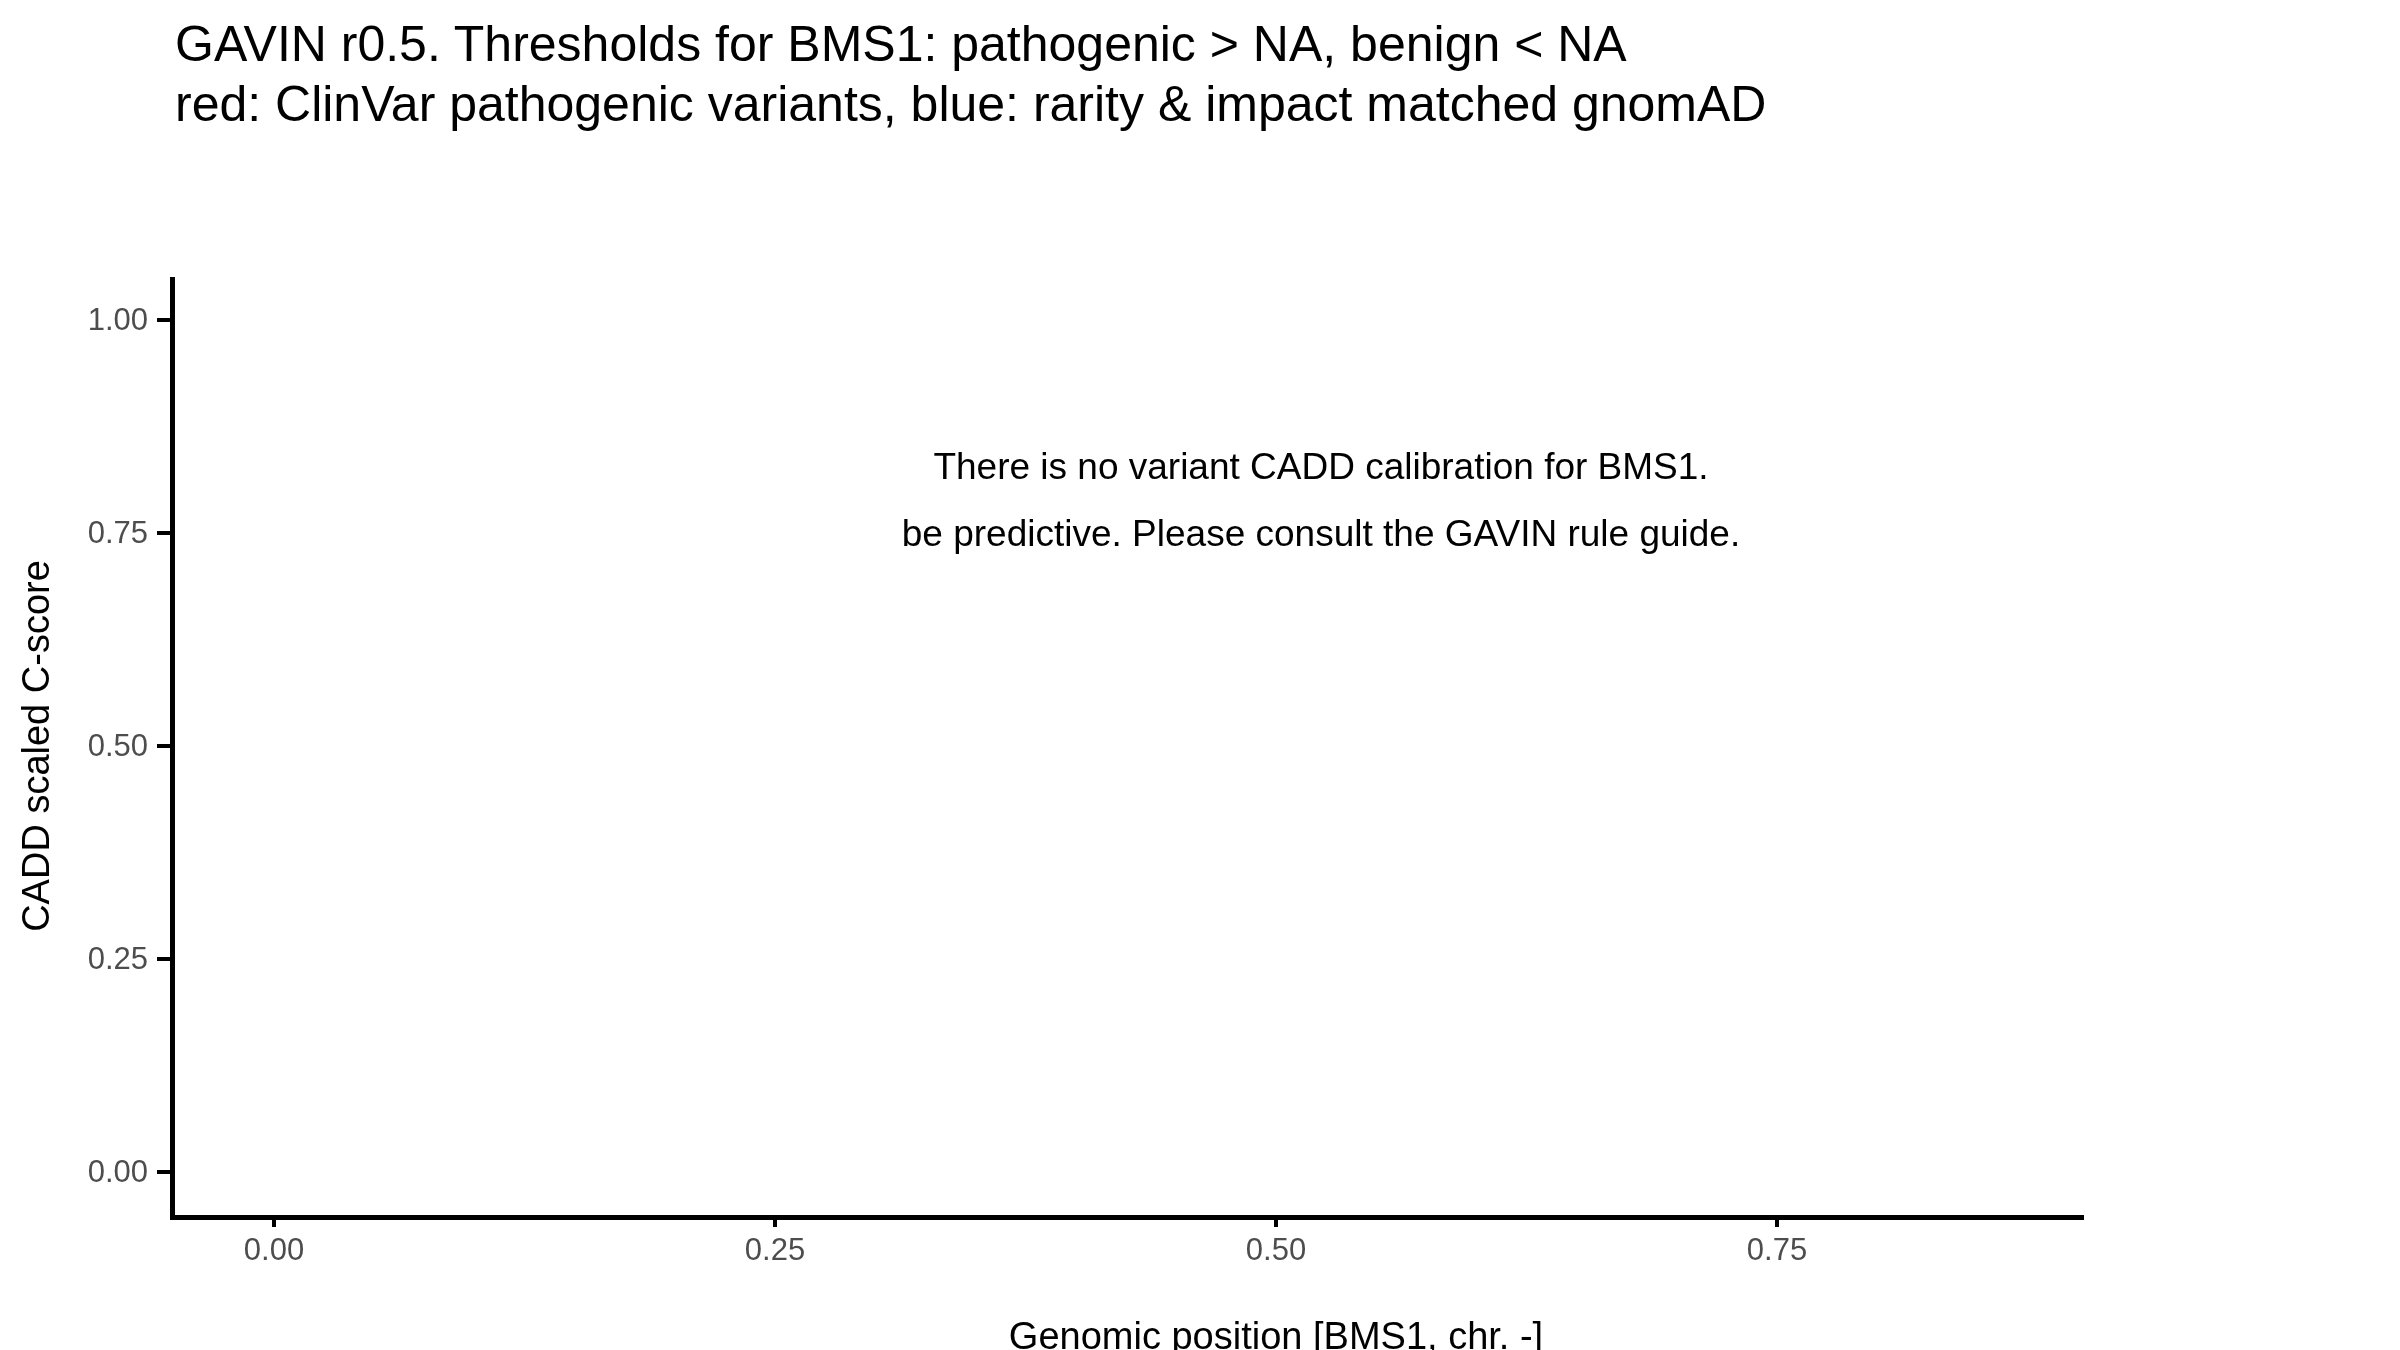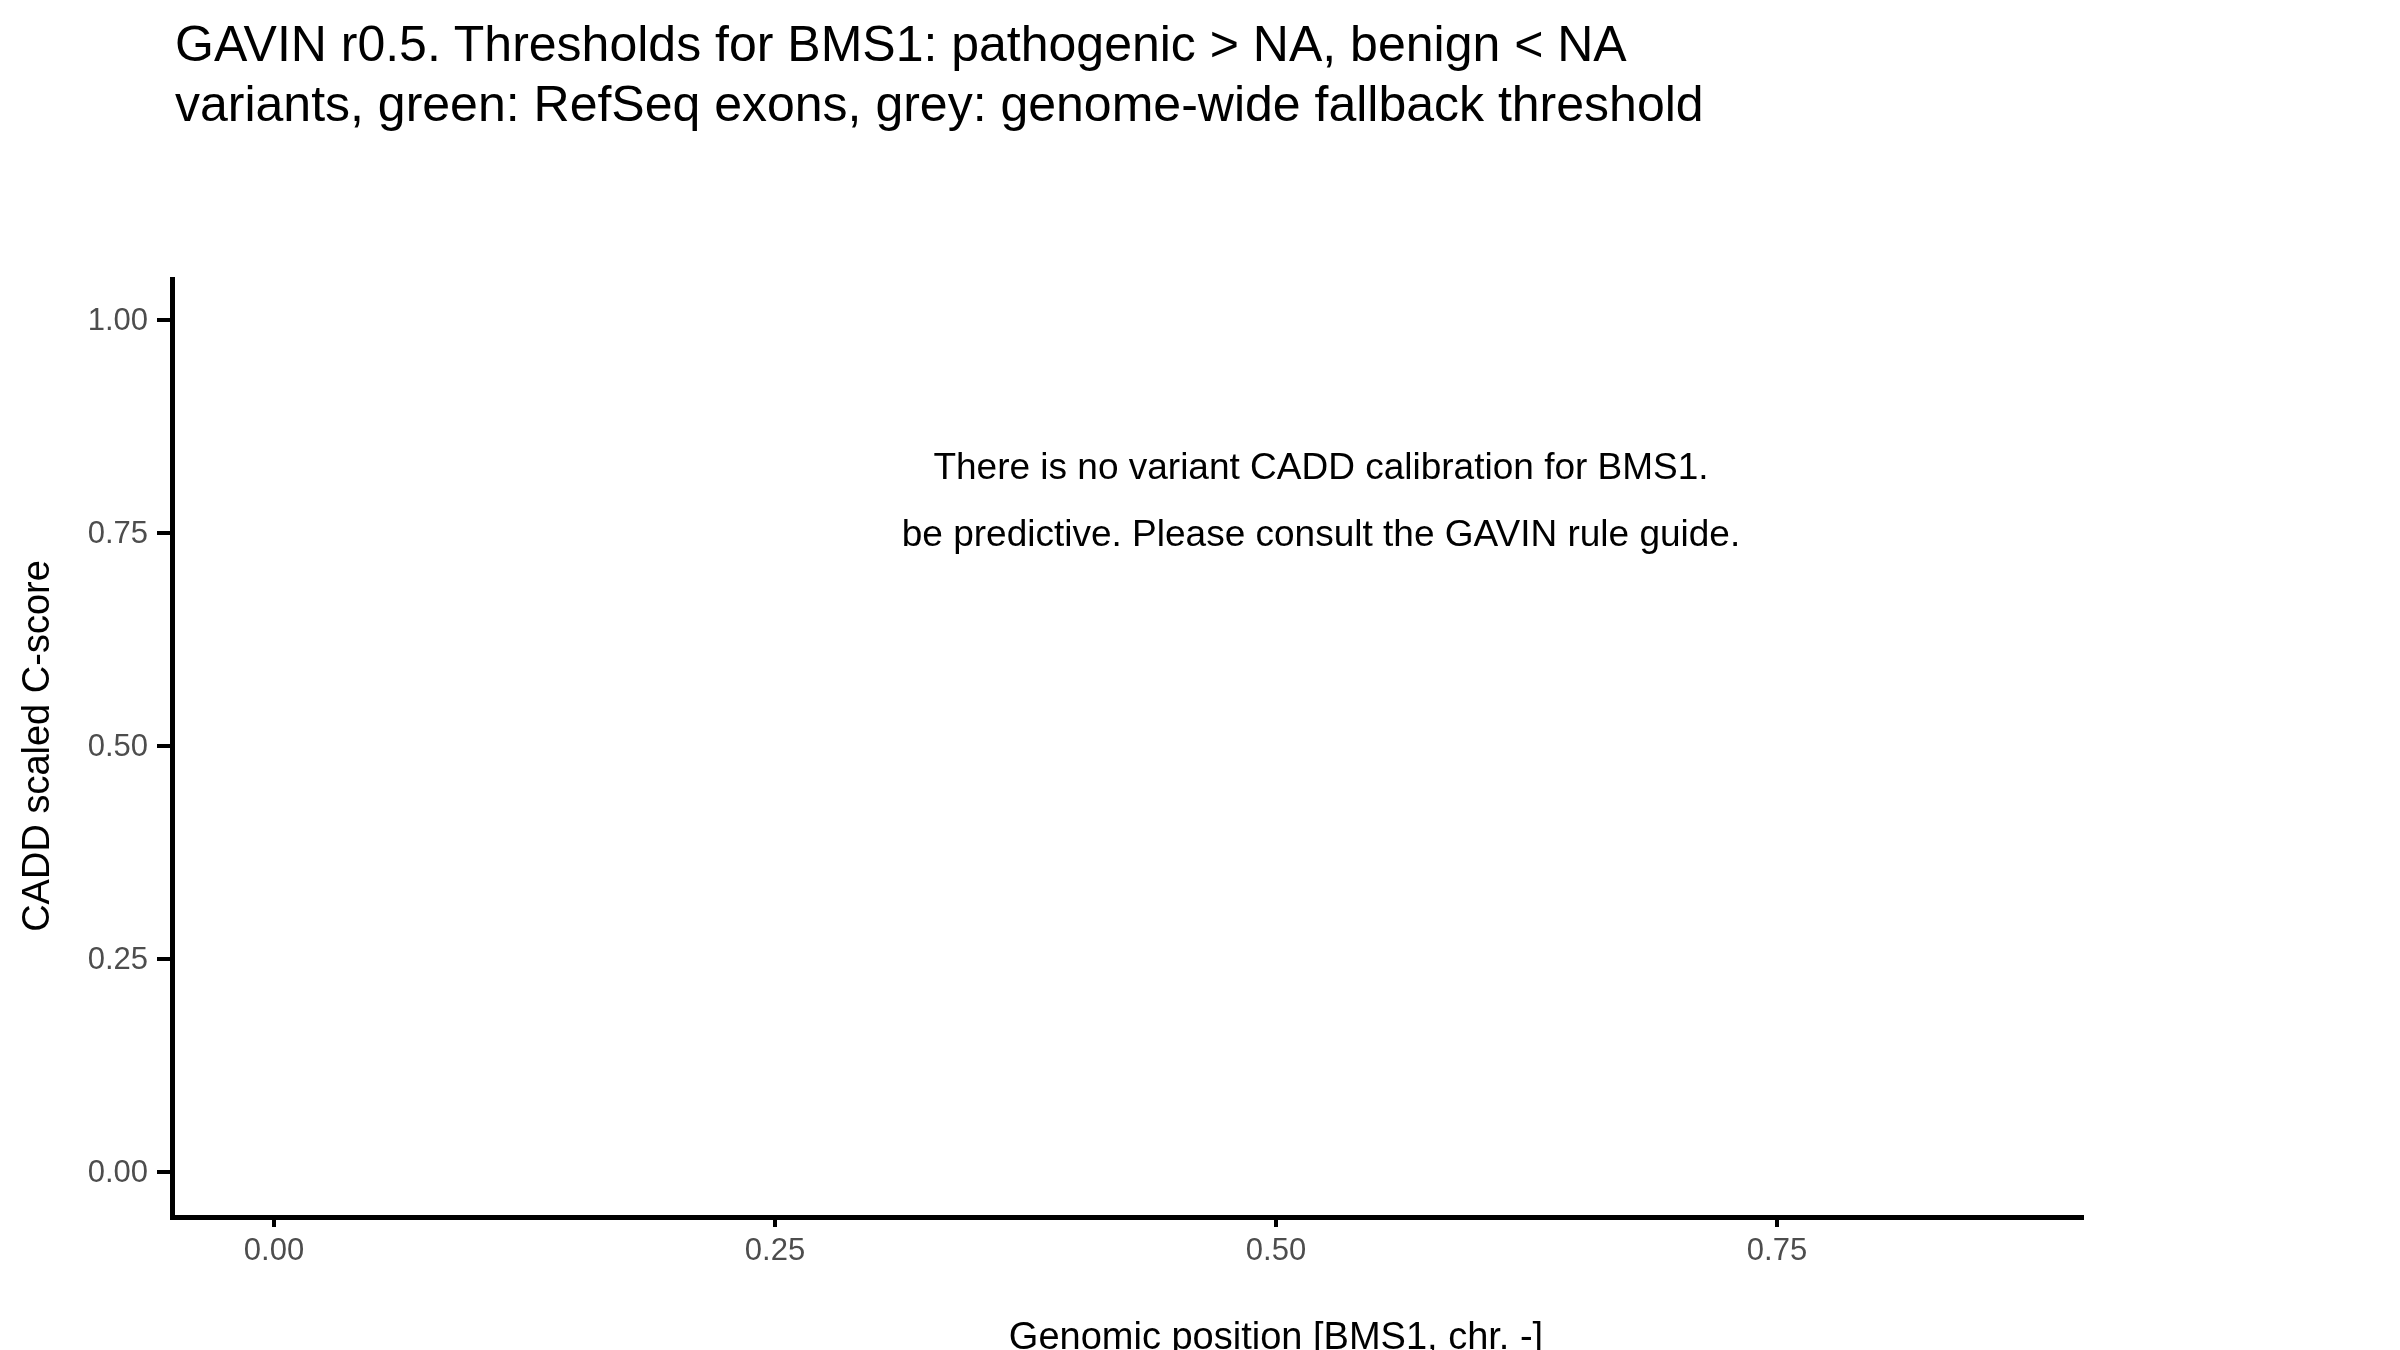--- a/index.html
+++ b/index.html
@@ -101,21 +101,21 @@
     color: #4D4D4D;
   }
 </style>
 </head>
 <body>
 
 <div class="figure">
 
   <div class="plot-title">
     <div>GAVIN r0.5. Thresholds for BMS1: pathogenic &gt; NA, benign &lt; NA</div>
-    <div>variants, green: RefSeq exons, grey: genome-wide fallback threshold</div>
+    <div>red: ClinVar pathogenic variants, blue: rarity &amp; impact matched gnomAD</div>
   </div>
 
   <div class="panel"></div>
 
   <div class="annotation">
     <div>There is no variant CADD calibration for BMS1.</div>
     <div>be predictive. Please consult the GAVIN rule guide.</div>
   </div>
 
   <div class="y-axis-title">CADD scaled C-score</div>

